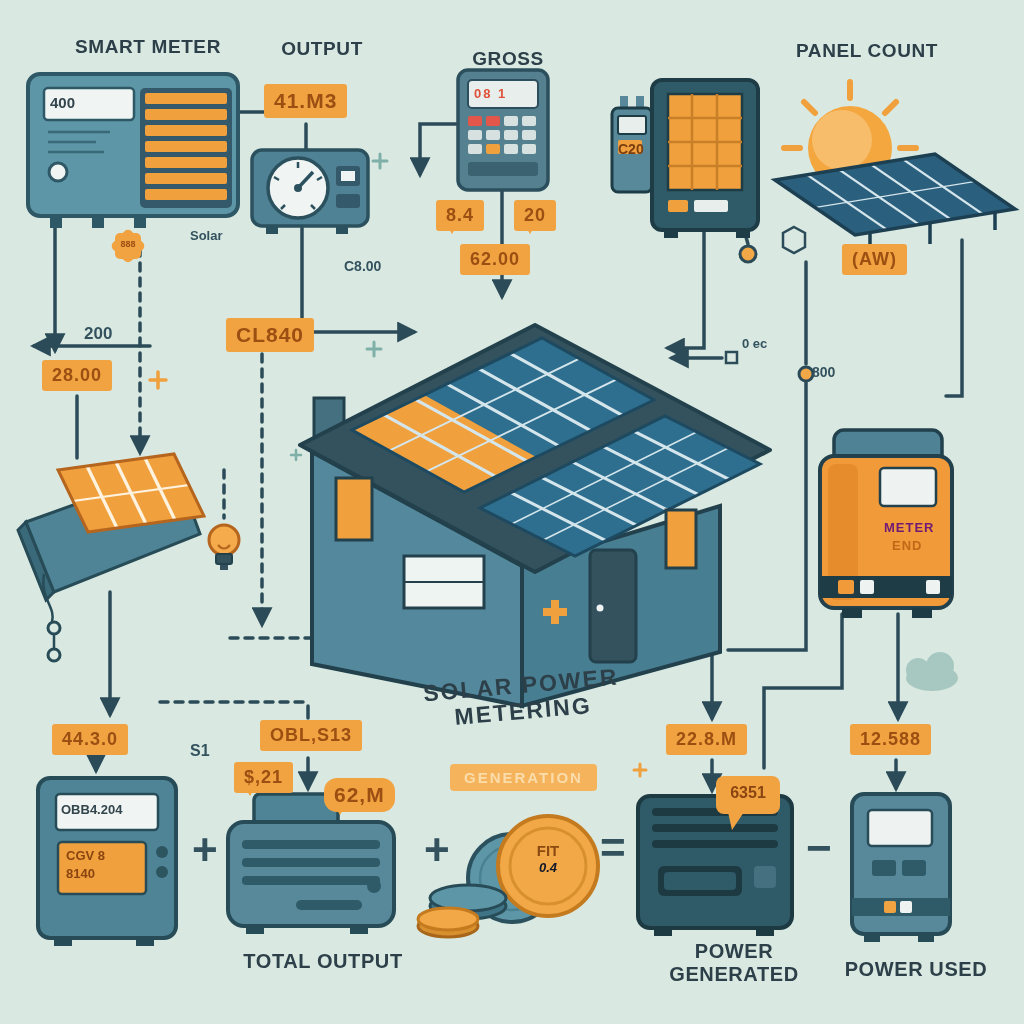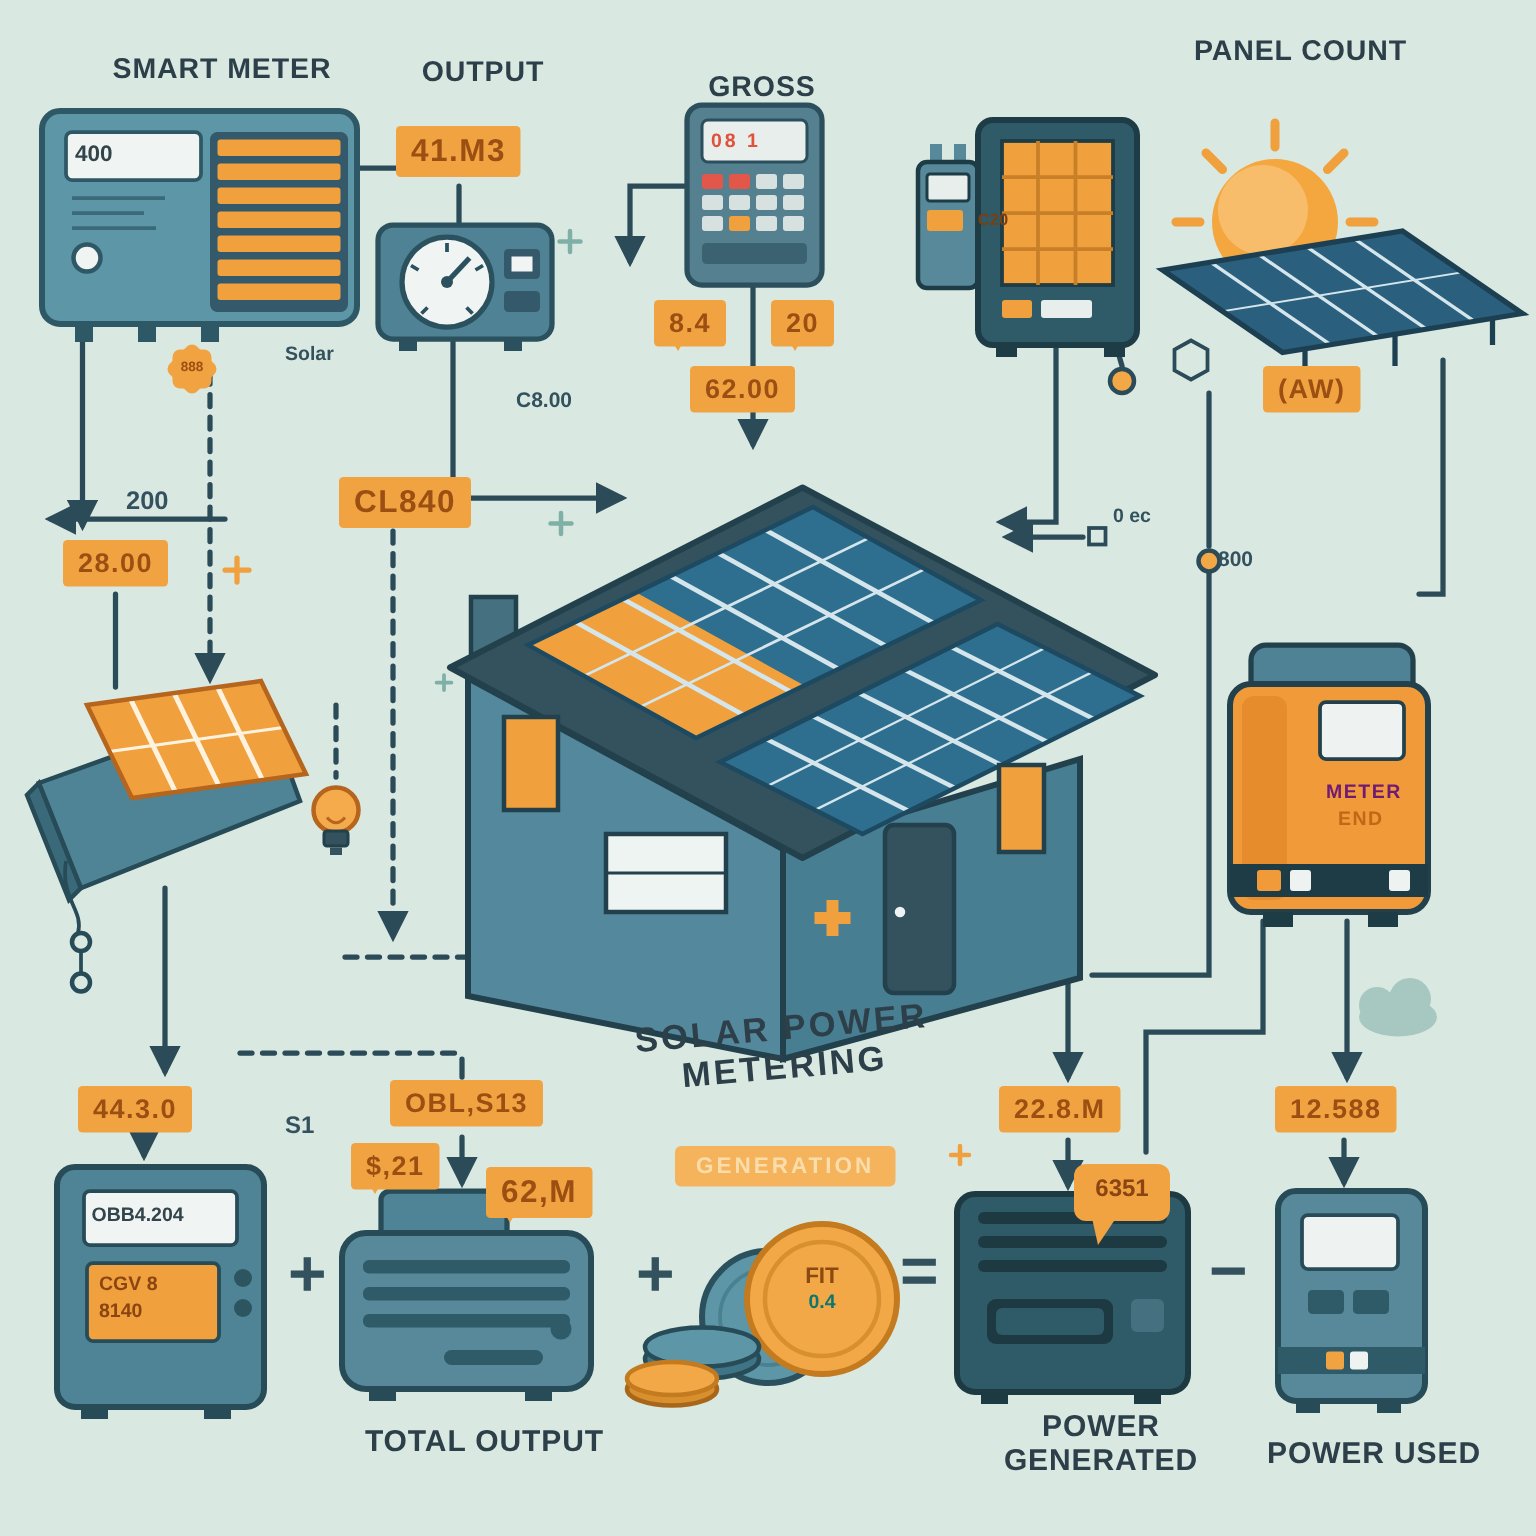--- a/index.html
+++ b/index.html
@@ -277,58 +277,58 @@
   <g fill="#a7c8c0">
     <ellipse cx="932" cy="678" rx="26" ry="13"></ellipse>
     <circle cx="918" cy="670" r="12"></circle>
     <circle cx="940" cy="666" r="14"></circle>
   </g>
 </svg>
 
   <div class="abs lbl" style="left:58px;top:36px;width:180px;">SMART METER</div>
   <div class="abs lbl" style="left:262px;top:38px;width:120px;">OUTPUT</div>
   <div class="abs lbl" style="left:458px;top:48px;width:100px;">GROSS</div>
-  <div class="abs lbl" style="left:782px;top:24px;width:170px;">PANEL COUNT</div>
+  <div class="abs lbl" style="left:782px;top:40px;width:170px;">PANEL COUNT</div>
   <div class="abs lbl" style="left:352px;top:672px;width:340px;font-size:23px;letter-spacing:2px;transform:rotate(-5deg);">SOLAR POWER METERING</div>
   <div class="abs lbl" style="left:238px;top:950px;width:170px;font-size:20px;">TOTAL OUTPUT</div>
   <div class="abs lbl" style="left:634px;top:940px;width:200px;font-size:20px;">POWER GENERATED</div>
   <div class="abs lbl" style="left:836px;top:958px;width:160px;font-size:20px;">POWER USED</div>
 
   <div class="abs tag big" style="left:264px;top:84px;">41.M3</div>
   <div class="abs tag pt" style="left:436px;top:200px;">8.4</div>
   <div class="abs tag pt" style="left:514px;top:200px;">20</div>
   <div class="abs tag" style="left:460px;top:244px;">62.00</div>
   <div class="abs tag big" style="left:226px;top:318px;">CL840</div>
   <div class="abs tag" style="left:42px;top:360px;">28.00</div>
   <div class="abs tag" style="left:842px;top:244px;">(AW)</div>
   <div class="abs tag" style="left:52px;top:724px;">44.3.0</div>
   <div class="abs tag" style="left:260px;top:720px;">OBL,S13</div>
   <div class="abs tag pt" style="left:234px;top:762px;">$,21</div>
-  <div class="abs tag pt big" style="left:324px;top:778px;">62,M</div>
+  <div class="abs tag pt big" style="left:324px;top:778px;border-radius:13px;">62,M</div>
   <div class="abs tag" style="left:666px;top:724px;">22.8.M</div>
   <div class="abs tag" style="left:850px;top:724px;">12.588</div>
   <div class="abs pill" style="left:450px;top:764px;">GENERATION</div>
   <div class="abs ctr" style="left:716px;top:784px;width:64px;font-weight:800;font-size:16px;color:#8a4512;">6351</div>
 
   <div class="abs small" style="left:84px;top:324px;font-size:17px;">200</div>
   <div class="abs small" style="left:344px;top:258px;font-size:14px;">C8.00</div>
   <div class="abs small" style="left:190px;top:228px;font-size:13px;">Solar</div>
   <div class="abs small" style="left:812px;top:364px;font-size:14px;">800</div>
   <div class="abs small" style="left:742px;top:336px;font-size:13px;">0 ec</div>
   <div class="abs small" style="left:190px;top:742px;font-size:16px;">S1</div>
   <div class="abs ctr" style="left:116px;top:239px;width:24px;font-size:9px;font-weight:700;color:#9c4f12;">888</div>
 
   <div class="abs scr" style="left:50px;top:94px;font-size:15px;">400</div>
   <div class="abs" style="left:474px;top:86px;font-size:13px;font-weight:800;letter-spacing:2px;color:#e0523a;">08 1</div>
-  <div class="abs ctr" style="left:618px;top:141px;width:24px;font-size:11px;font-weight:700;color:#7a3e10;margin-left:32px;">C20</div>
+  <div class="abs ctr" style="left:618px;top:141px;width:24px;font-size:14px;font-weight:700;color:#7a3e10;">C20</div>
   <div class="abs scr" style="left:61px;top:802px;font-size:13px;">OBB4.204</div>
   <div class="abs" style="left:66px;top:848px;font-size:13px;font-weight:800;color:#8a4512;">CGV 8</div>
   <div class="abs" style="left:66px;top:866px;font-size:13px;font-weight:800;color:#8a4512;">8140</div>
   <div class="abs ctr" style="left:528px;top:842px;width:40px;font-size:15px;font-weight:800;color:#8a4a12;">FIT</div>
-  <div class="abs ctr" style="left:528px;top:860px;width:40px;font-size:13px;font-weight:700;color:#0f766e;">0.4</div>
+  <div class="abs ctr" style="left:528px;top:860px;width:40px;font-size:13px;font-weight:700;color:#0f172a;font-style:italic;">0.4</div>
   <div class="abs" style="left:884px;top:520px;font-size:13px;font-weight:800;letter-spacing:1px;color:#701a75;">METER</div>
   <div class="abs" style="left:892px;top:538px;font-size:13px;font-weight:800;letter-spacing:1px;color:#c06818;">END</div>
 
   <div class="abs op" style="left:192px;top:828px;">+</div>
   <div class="abs op" style="left:424px;top:828px;">+</div>
   <div class="abs op" style="left:600px;top:826px;">=</div>
   <div class="abs op" style="left:806px;top:826px;">−</div>
 
 </div>
 

